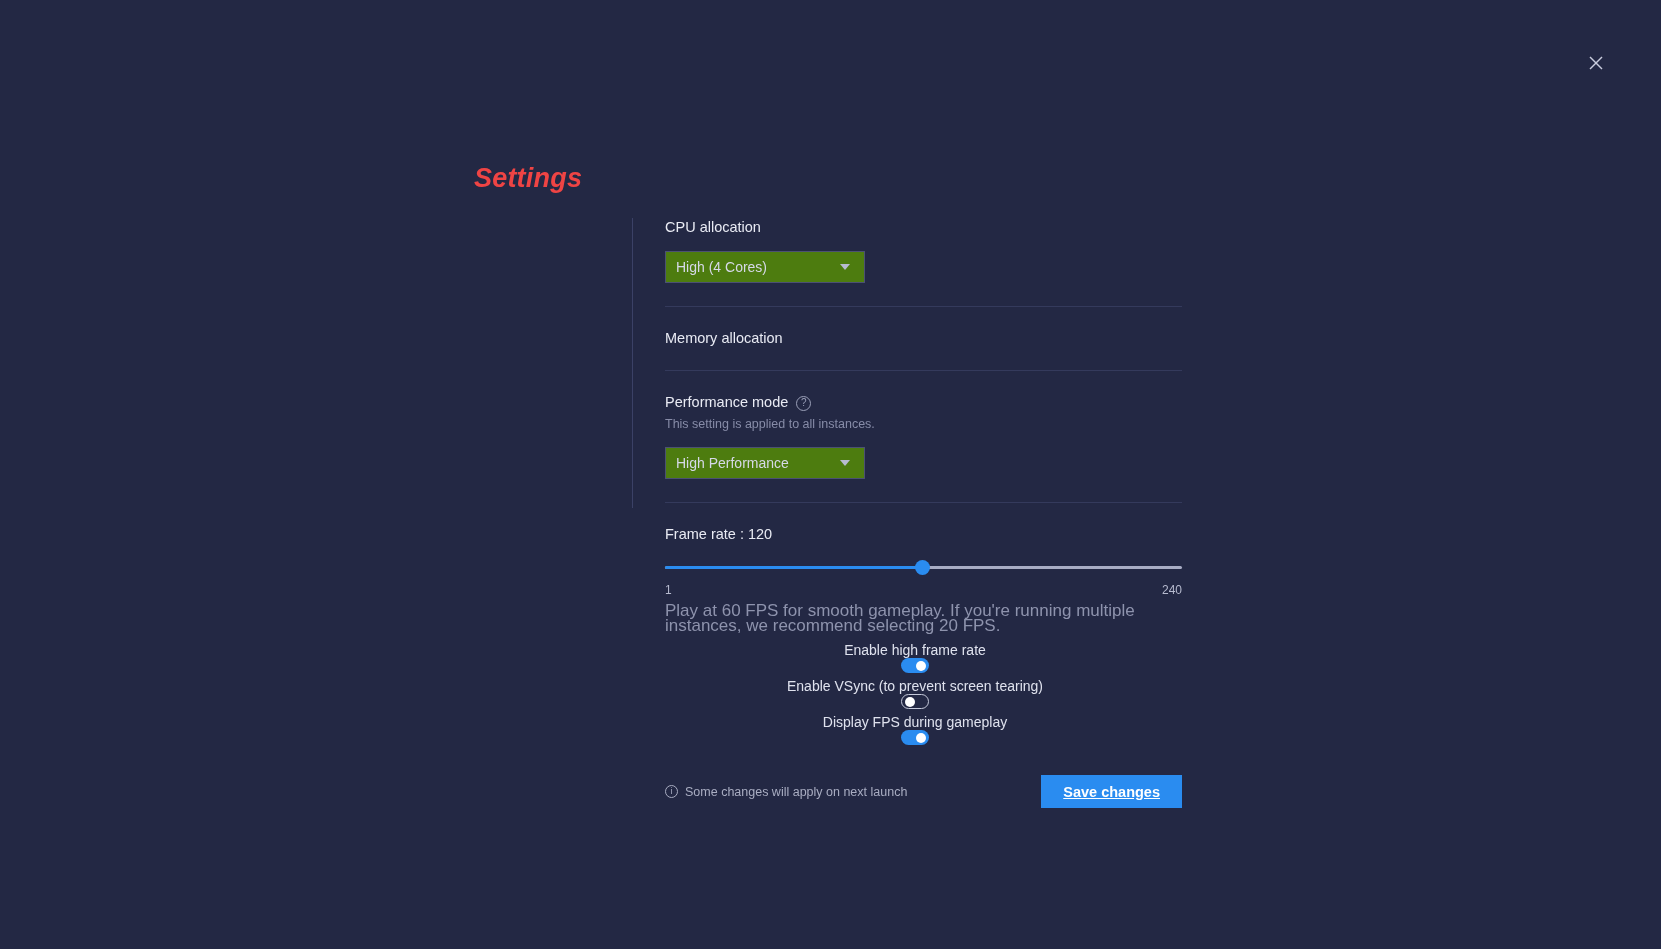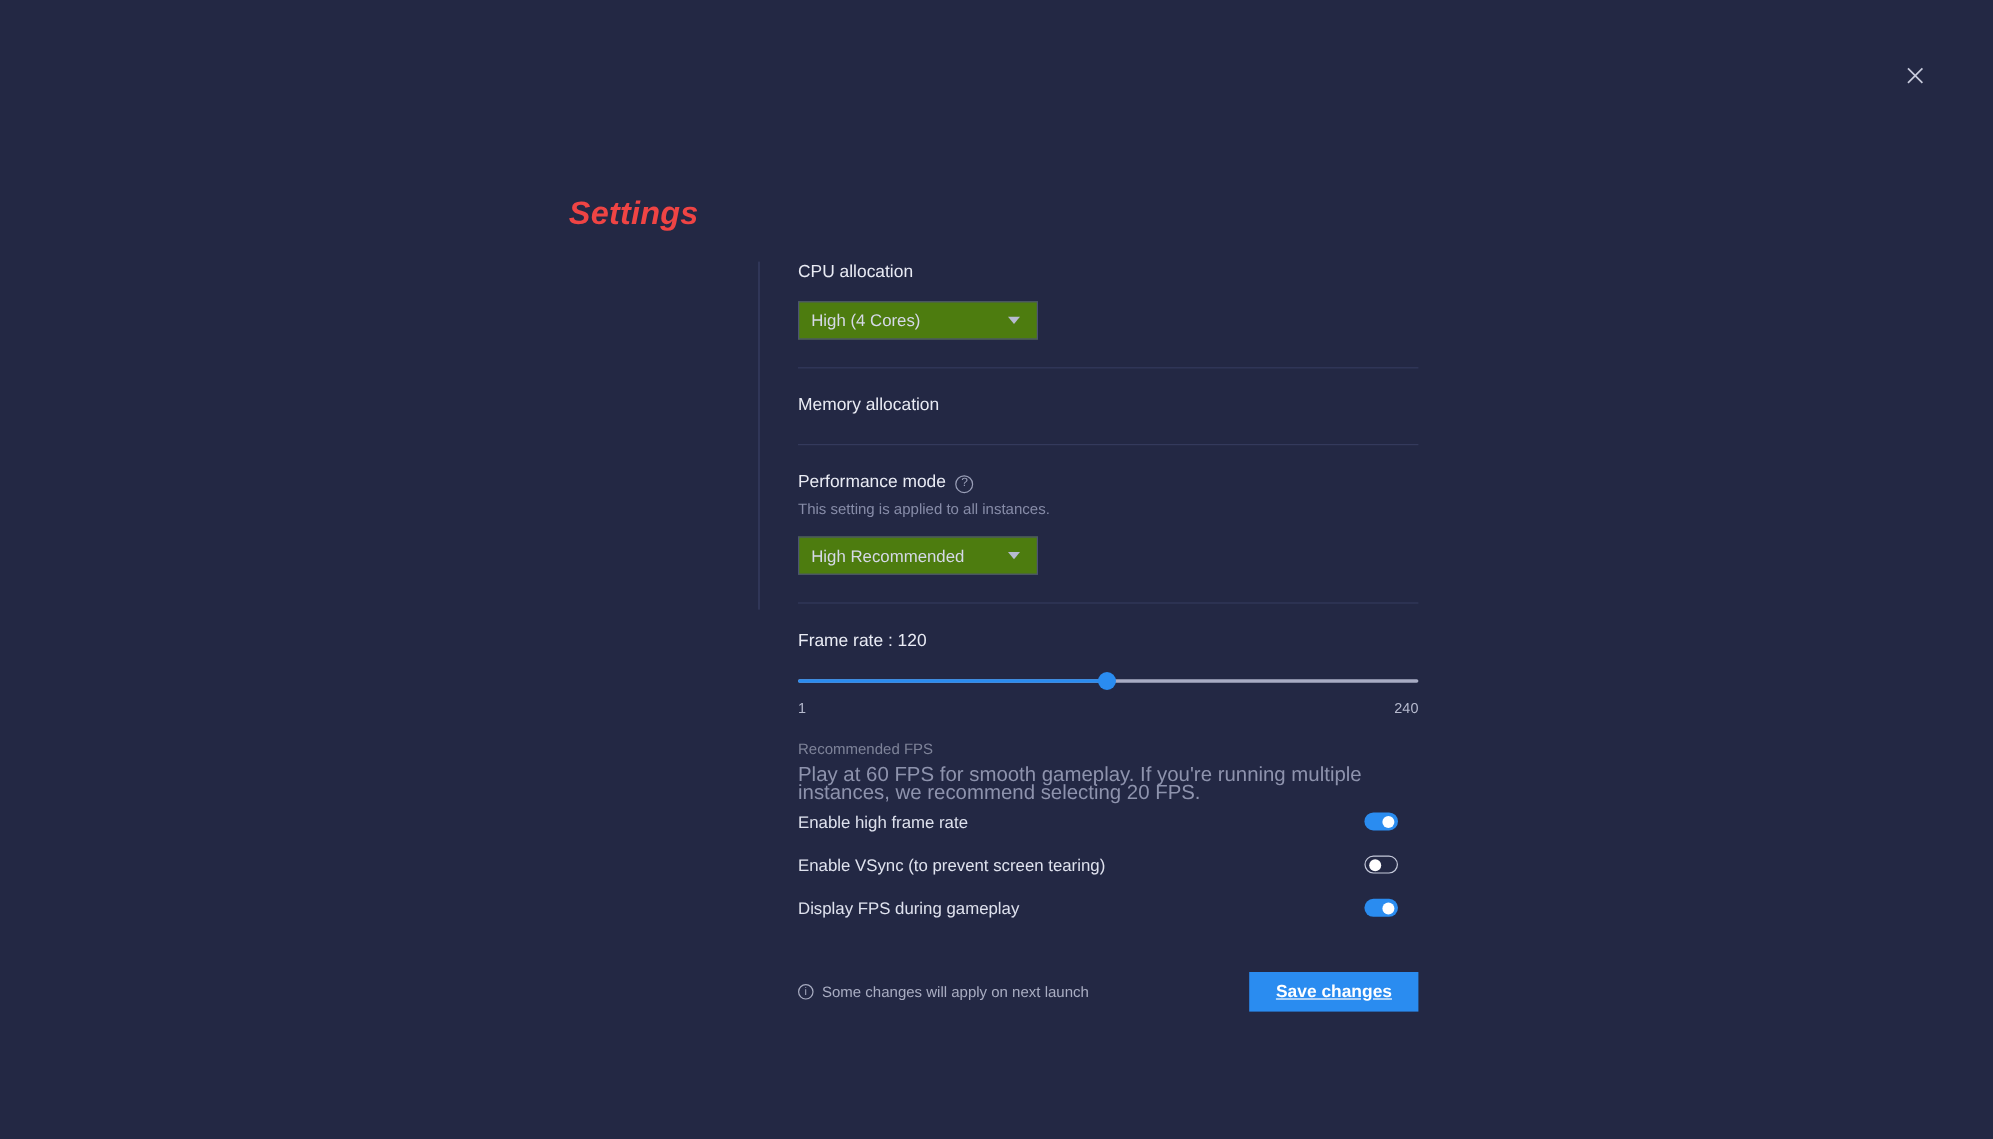--- a/index.html
+++ b/index.html
@@ -195,25 +195,26 @@
     margin-top: 6px;
     font-size: 17px;
     color: #8e93ad;
     line-height: 15px;
     width: 500px;
   }
 
   
   .toggle-row {
     display: flex;
-    align-items: flex-start;
+    align-items: center;
     justify-content: space-between;
     height: 27px;
     margin-top: 9px;
     width: 500px;
+    flex-direction: column;
   }
   .toggle-label { font-size: 14px; color: #dfe2ee; }
 
   .switch {
     position: relative;
     width: 28px;
     height: 15px;
     border-radius: 8px;
     cursor: pointer;
     flex: none;
@@ -307,40 +308,39 @@
     </div>
 
     <div class="h-divider"></div>
 
     <div class="section">
       <div class="field-label">
         <span>Performance mode</span><span class="help-icon">?</span>
       </div>
       <div class="field-sub">This setting is applied to all instances.</div>
       <div class="select-box">
-        <span class="select-value">High Recommended</span>
+        <span class="select-value">High Performance</span>
         <span class="select-caret"></span>
       </div>
     </div>
 
     <div class="h-divider"></div>
 
     <div class="section">
       <div class="field-label">Frame rate : 120</div>
       <div class="slider-wrap">
         <div class="slider-track"></div>
         <div class="slider-fill" id="sliderFill" style="width: 257.418px;"></div>
         <div class="slider-thumb" id="sliderThumb" style="left: 249.918px;"></div>
       </div>
       <div class="slider-ends">
         <span>1</span>
         <span>240</span>
       </div>
 
-      <div class="hint-title">Recommended FPS</div>
       <div class="hint-body">Play at 60 FPS for smooth gameplay. If you're running multiple instances, we recommend selecting 20 FPS.</div>
 
       <div class="toggle-row">
         <span class="toggle-label">Enable high frame rate</span>
         <span class="switch on">
             <span class="knob"></span>
           </span>
       </div>
       <div class="toggle-row">
         <span class="toggle-label">Enable VSync (to prevent screen tearing)</span>

